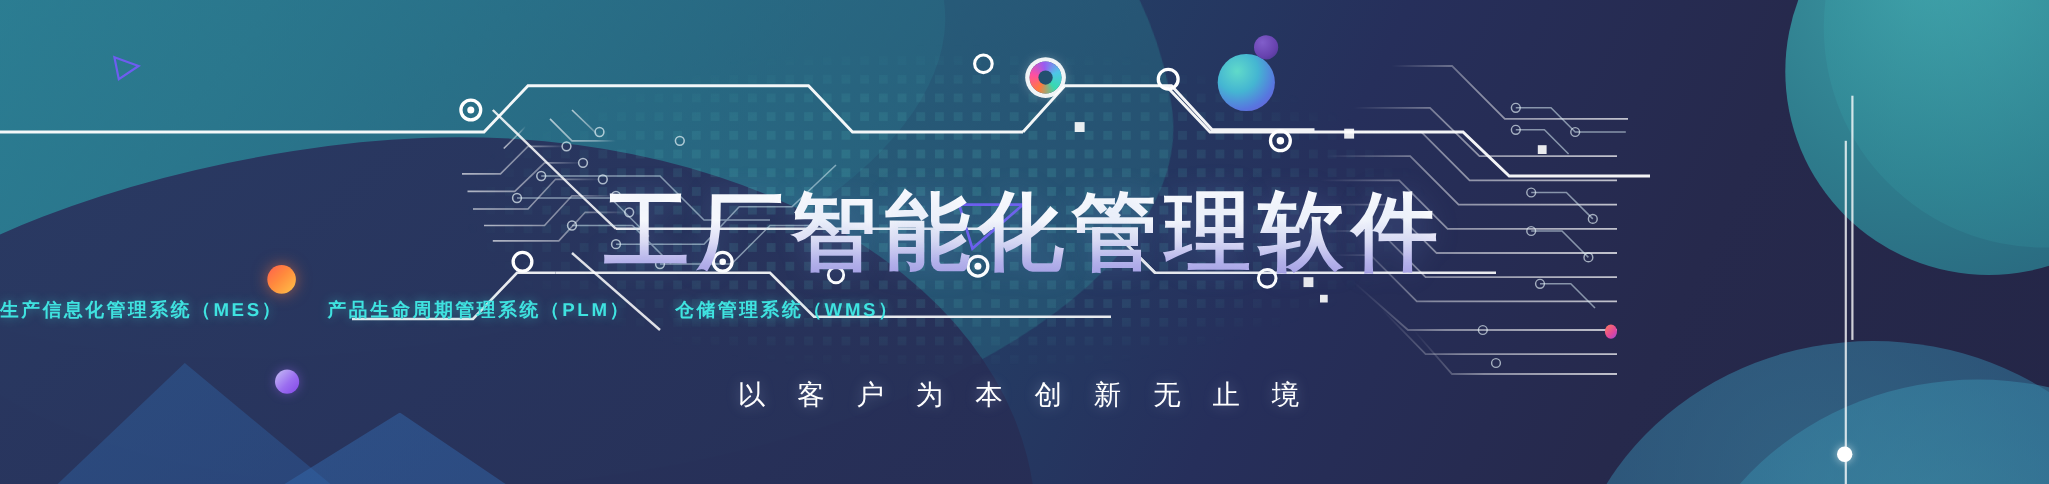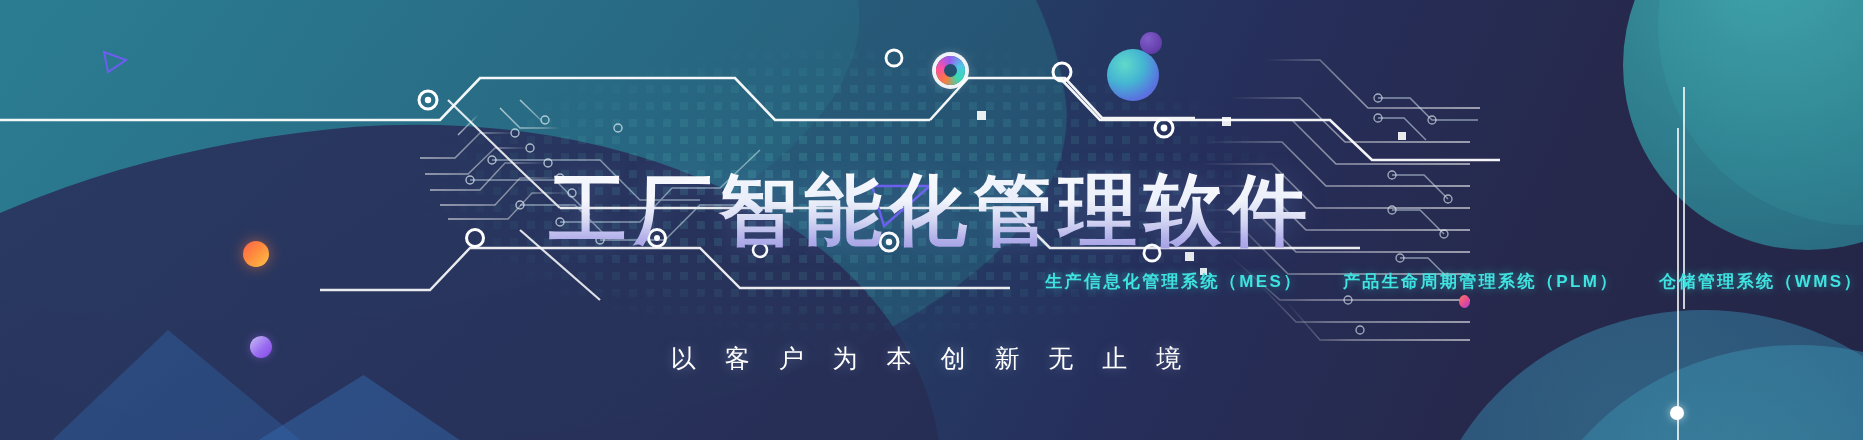--- a/index.html
+++ b/index.html
@@ -130,21 +130,21 @@
     line-height:1;
     background:linear-gradient(180deg,#ffffff 0%,#ffffff 38%,#e4e2f7 62%,#b9b4ec 86%,#a9a2e6 100%);
     -webkit-background-clip:text;background-clip:text;
     color:transparent;-webkit-text-fill-color:transparent;
     text-shadow:0 0 24px rgba(120,150,220,.25);
     white-space:nowrap;
     margin-top:45px;
   }
   .subtitle{
     position:absolute;left:0;top:270px;width:1863px;
-    text-align:right;white-space:nowrap;
+    text-align:left;white-space:nowrap;
     font-size:17px;font-weight:700;letter-spacing:2.4px;
     color:#3fe3e0;
     text-shadow:0 0 10px rgba(60,225,220,.45);
   }
   .subtitle .seg{display:inline-block;}
   .subtitle .gap{display:inline-block;width:26px;}
   .tagline{
     position:absolute;left:0;top:314px;width:1863px;
     text-align:center;white-space:nowrap;
     font-size:25px;font-weight:400;letter-spacing:11px;

